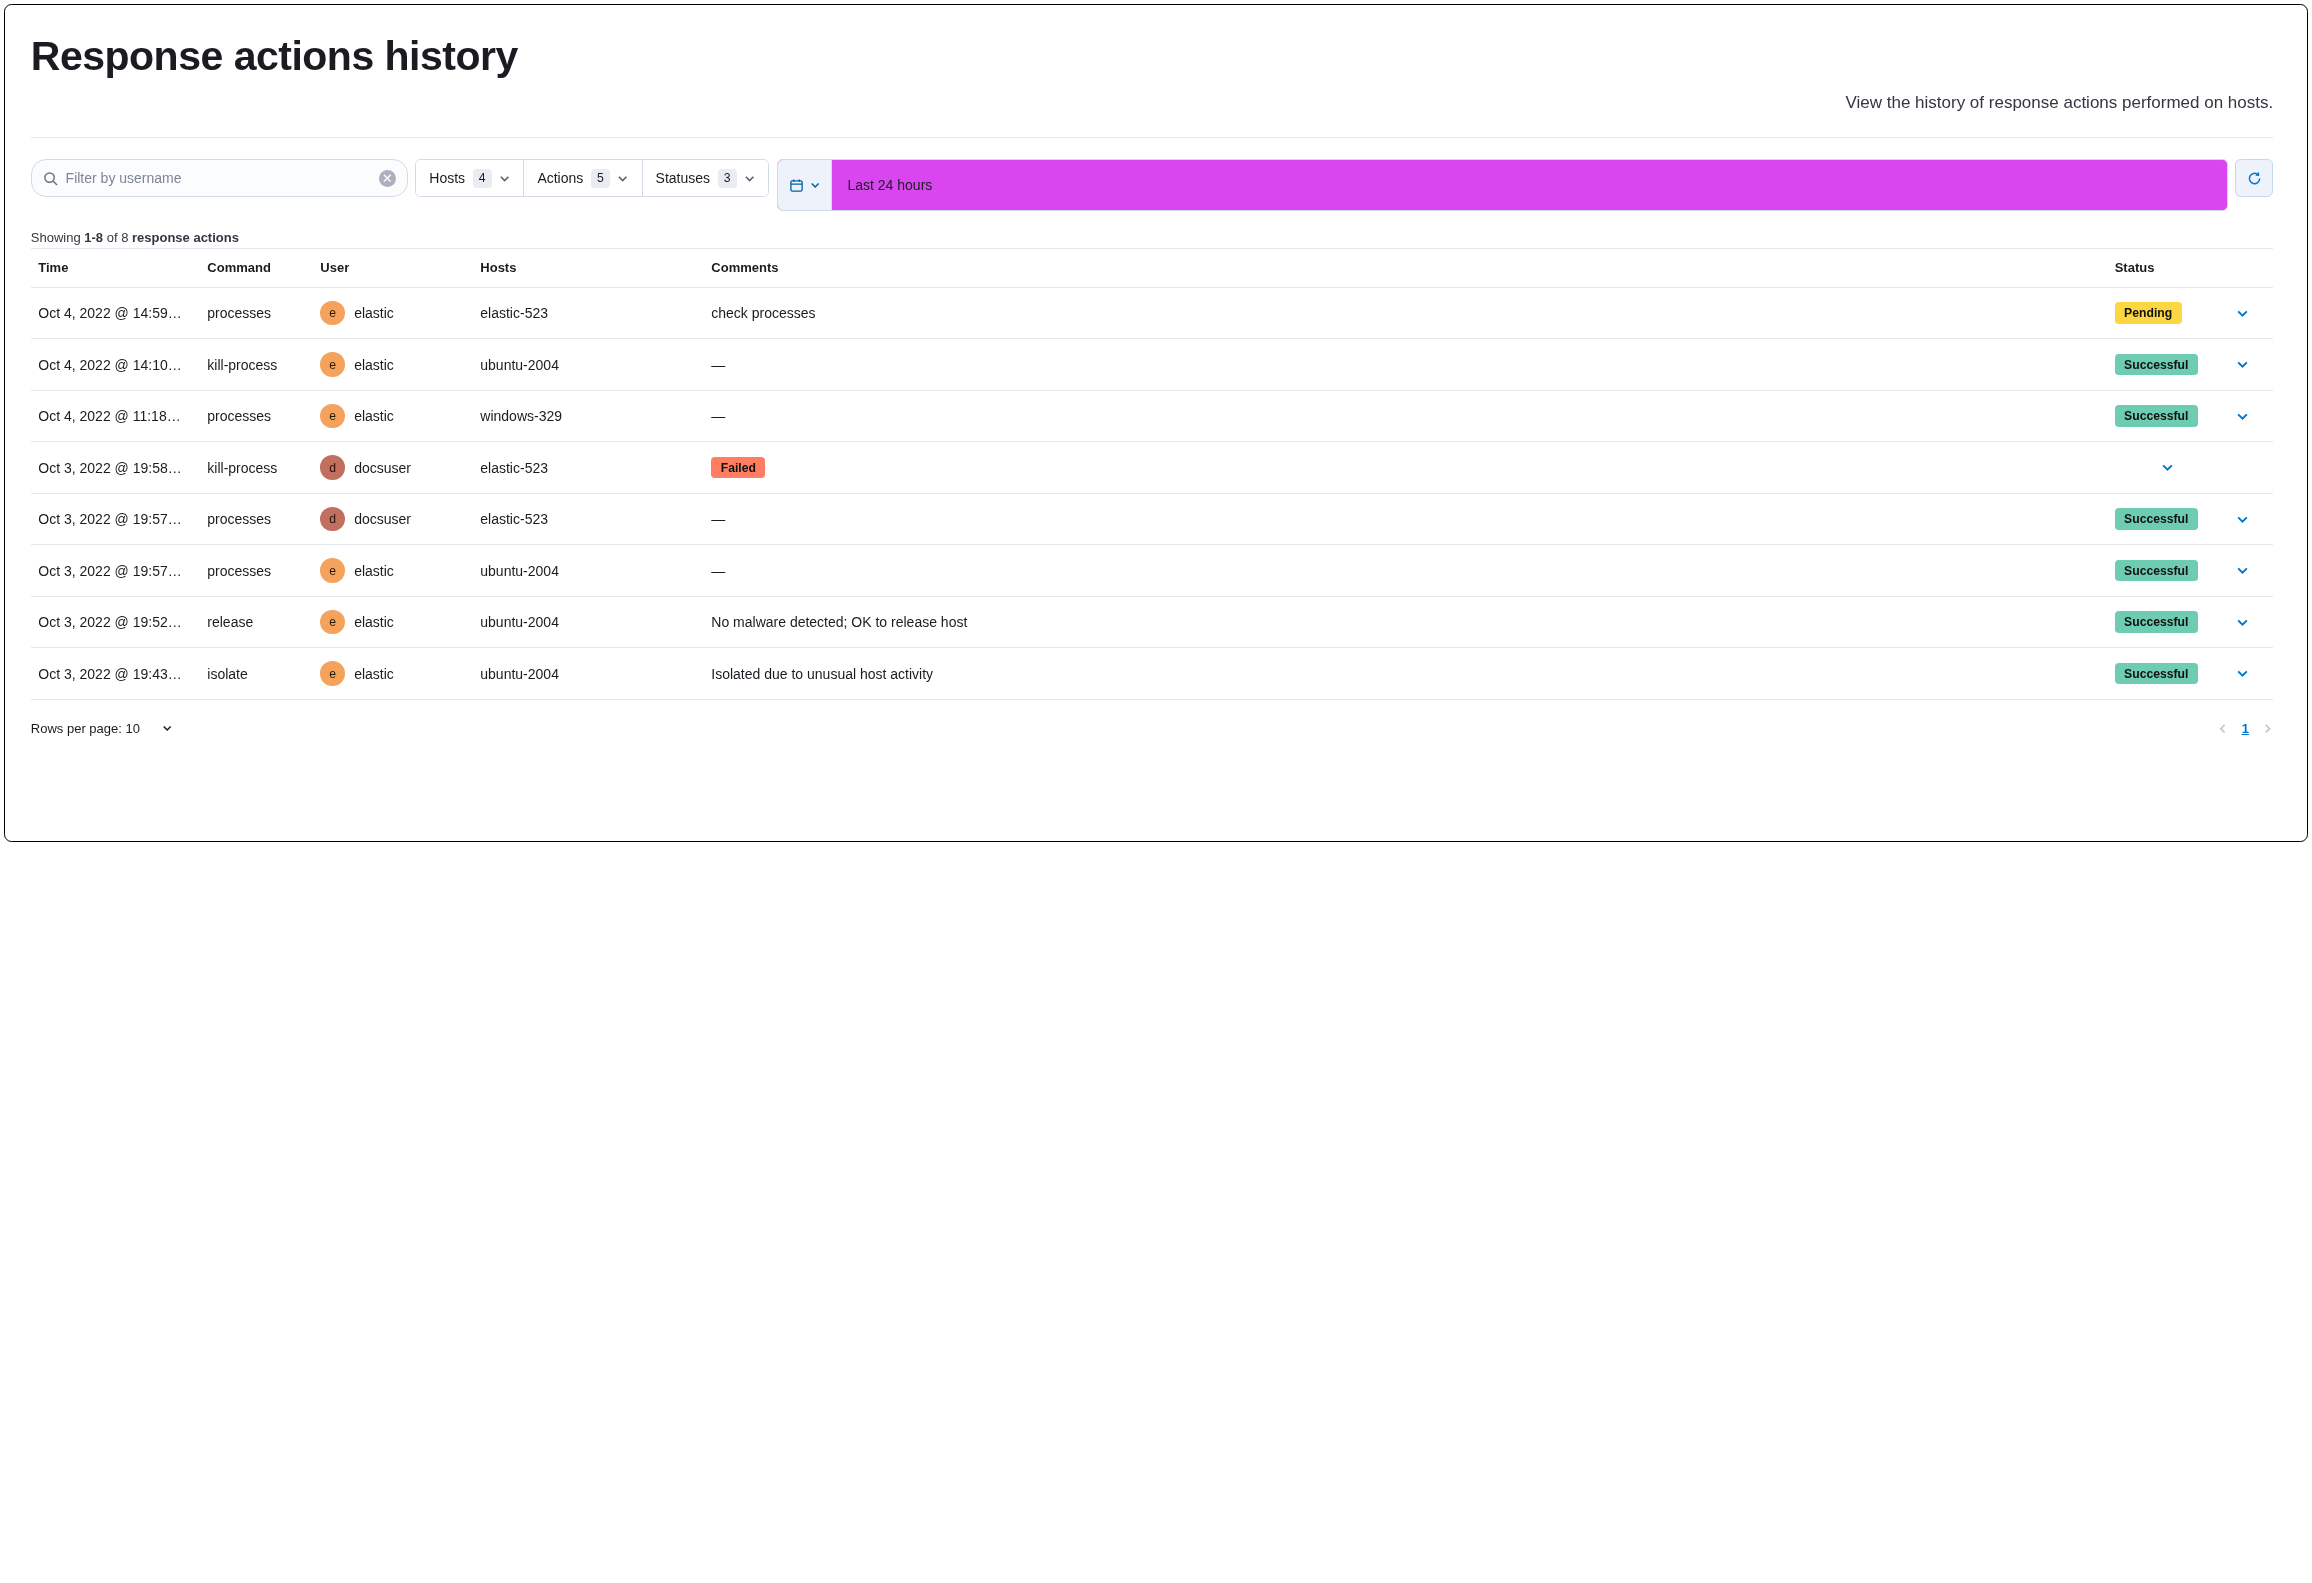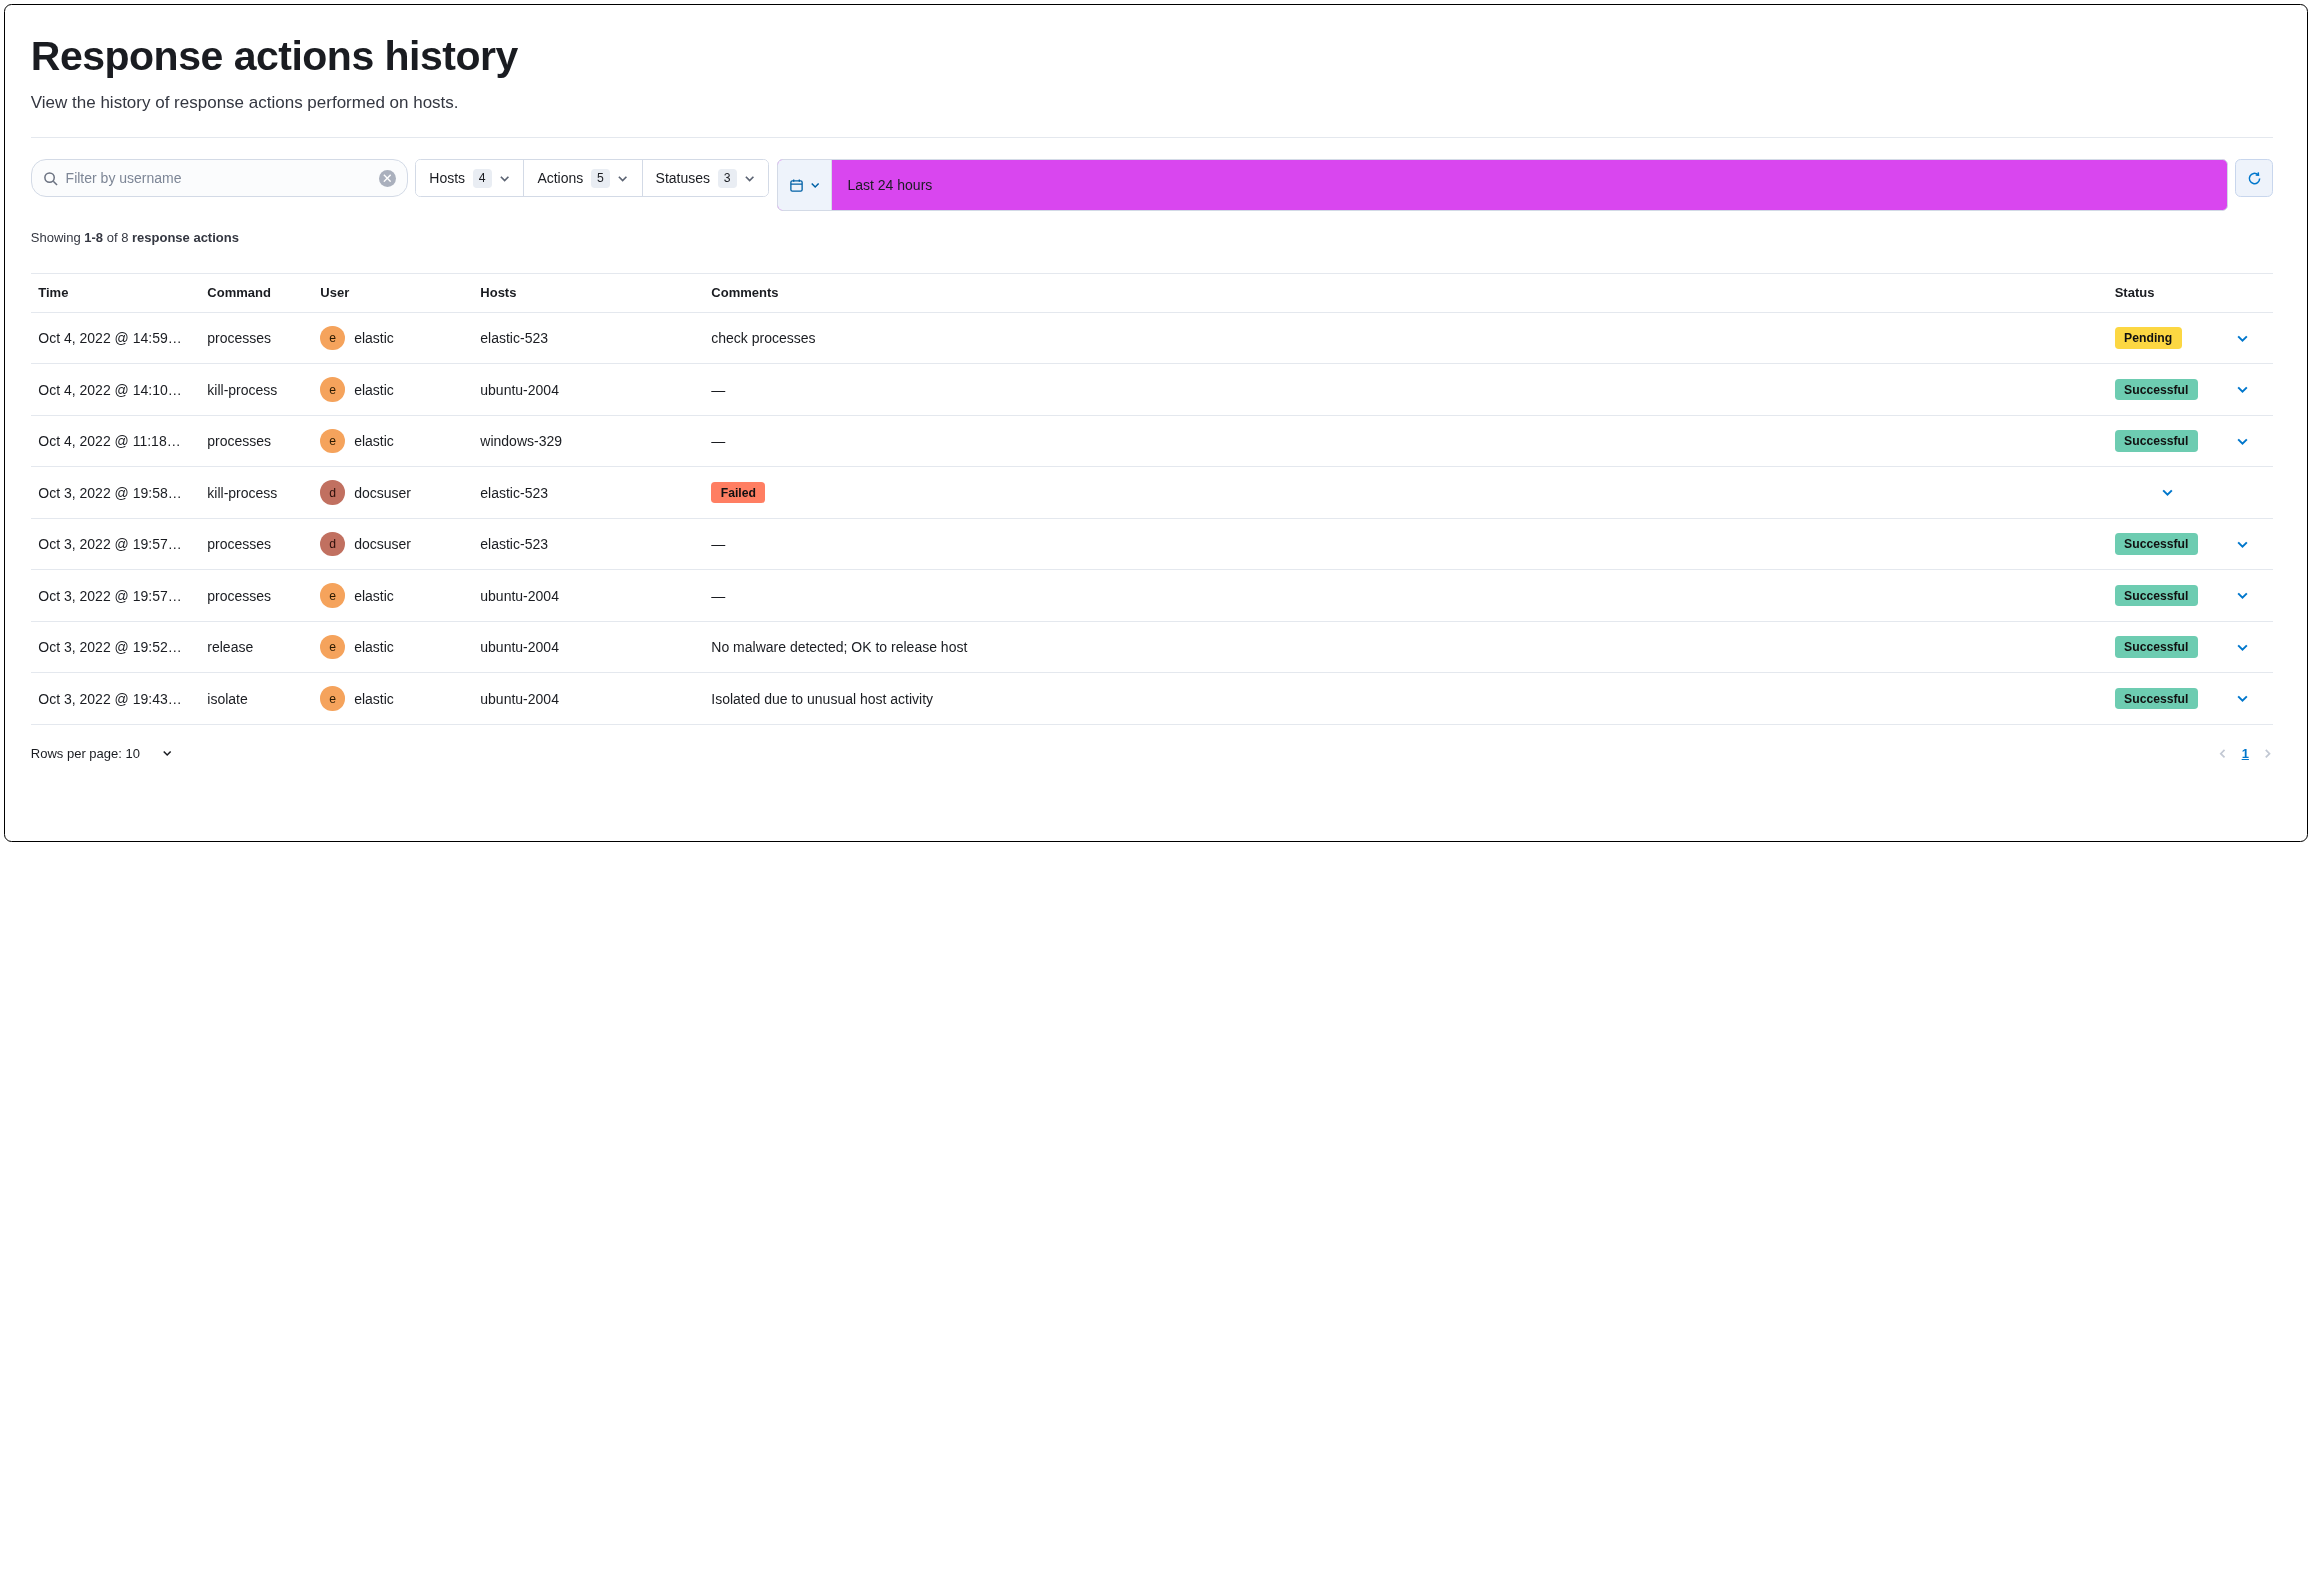--- a/index.html
+++ b/index.html
@@ -36,20 +36,21 @@
   h1{
     font-size:41px;
     font-weight:700;
     margin:1.9px 0 13px 0;
     letter-spacing:-0.5px;
   }
   .subtitle{
     font-size:17px;
     color:var(--text-sub);
     margin:0 0 24.5px 0;
+    text-align:right;
   }
   .divider{
     border:none;
     border-top:0.9px solid var(--border-light);
     margin:0 0 21px 0;
   }
 
   
   .filter-bar{
     display:flex;
@@ -150,21 +151,21 @@
     background:var(--bg-blue-shade);
     color:var(--blue-accent);
     display:flex;align-items:center;justify-content:center;
     cursor:pointer;
   }
 
   
   .summary{
     font-size:13px;
     color:var(--text-sub);
-    margin-bottom:28px;
+    margin-bottom:3px;
   }
   .summary .strong{font-weight:600;}
 
   
   .table{
     width:100%;
     border-top:0.9px solid var(--border-light);
   }
   .thead,.trow{
     display:grid;

